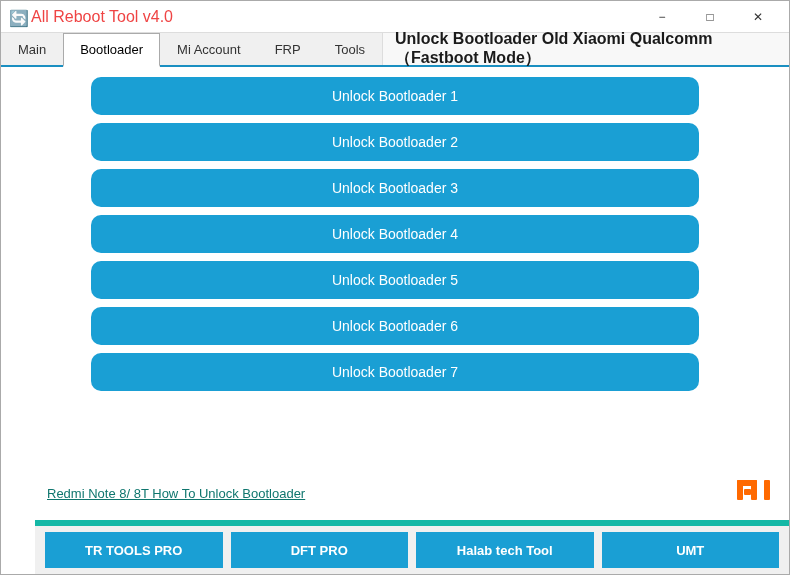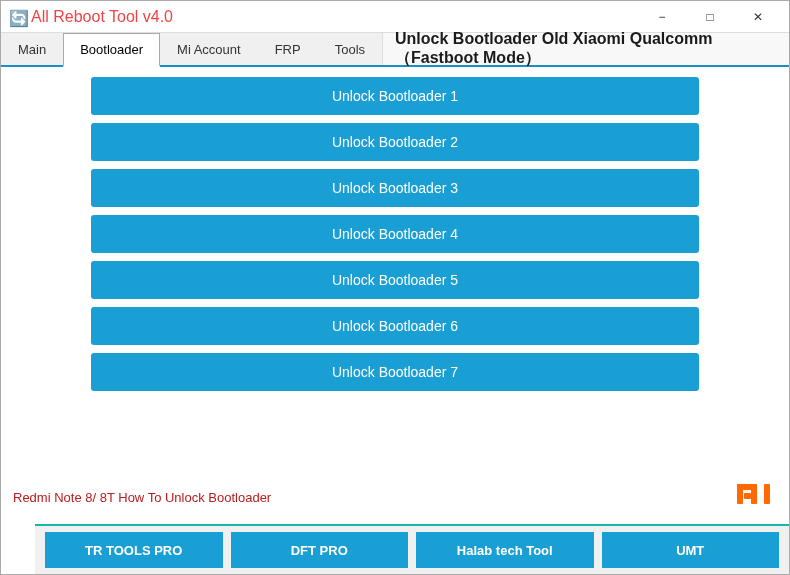--- a/index.html
+++ b/index.html
@@ -119,57 +119,59 @@
       gap: 8px;
       background: #fff;
     }
 
     .unlock-btn {
       width: 100%;
       height: 38px;
       background: #1a9fd4;
       color: #fff;
       border: none;
-      border-radius: 3px;
+      border-radius: 10px;
       font-size: 14px;
       cursor: pointer;
       font-family: 'Segoe UI', Arial, sans-serif;
     }
 
     
     .bottom-section {
       padding: 4px 12px 8px 12px;
       background: #fff;
     }
 
     .bottom-row {
       display: flex;
       align-items: center;
       justify-content: space-between;
     }
 
     .status-text {
       font-size: 13px;
-      color: #b91c1c;
-      cursor: pointer;
+      color: #0f766e;
+      text-decoration: underline;
+      cursor: pointer;
+      margin-left: 34px;
     }
 
     .mi-logo {
       font-size: 30px;
       font-weight: 900;
       color: #ff6900;
       letter-spacing: -2px;
       font-family: Arial, sans-serif;
     }
 
     
     .footer-bar {
       display: flex;
       gap: 0;
-      border-top: 2px solid #14b8a6;
+      border-top: 6px solid #14b8a6;
       background: #f0f0f0;
       padding: 6px 10px;
       gap: 8px;
       margin-left: 34px;
     }
 
     .footer-btn {
       flex: 1;
       height: 36px;
       border: none;

